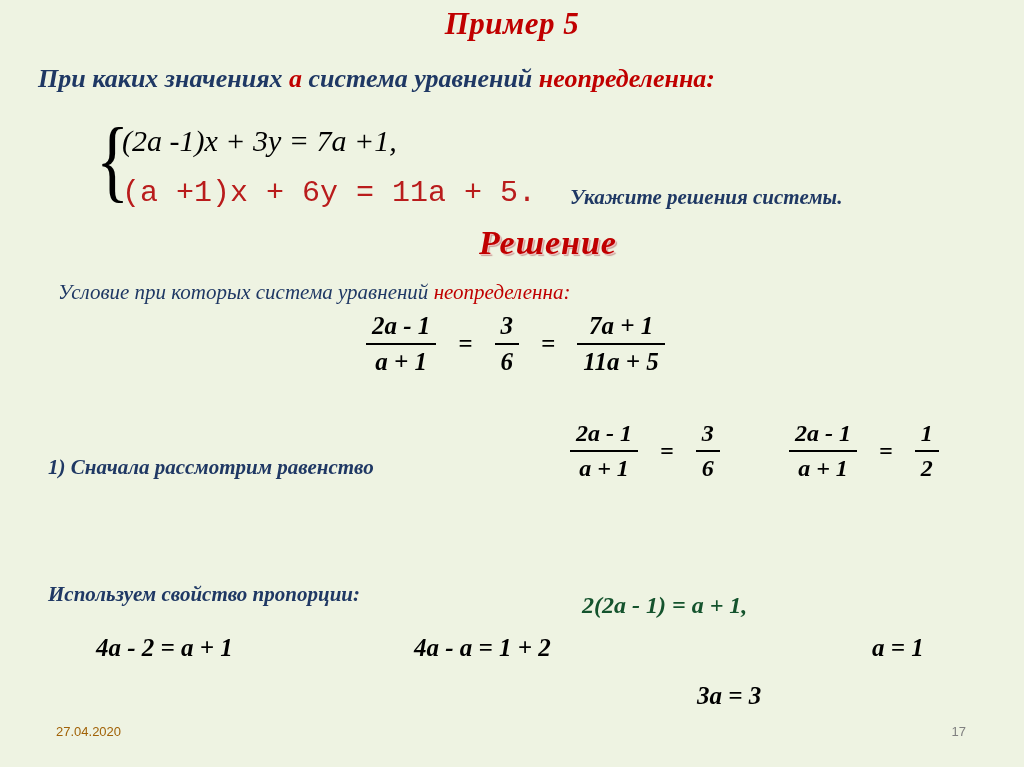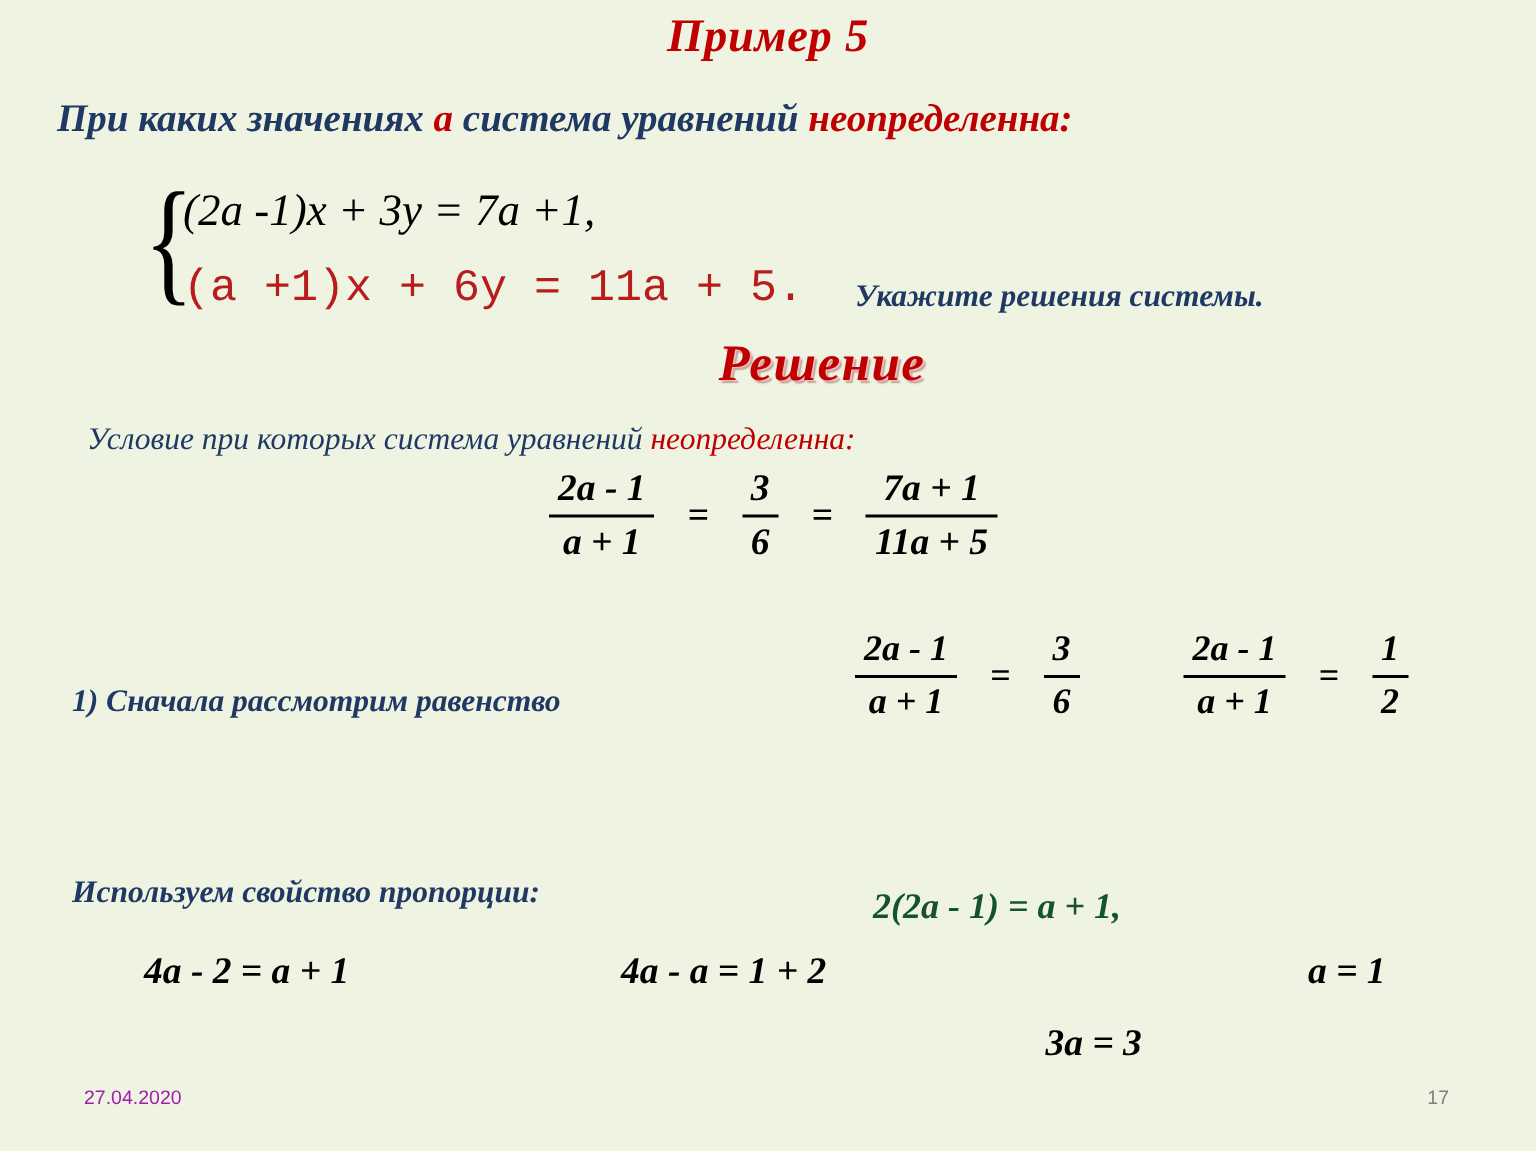--- a/index.html
+++ b/index.html
@@ -219,21 +219,21 @@
   .f2 { left: 414px; }
   .f3 { left: 697px; margin-top: 48px; }
   .f4 { left: 872px; }
 
   .footer-date {
     position: absolute;
     left: 56px;
     bottom: 28px;
     font-family: "Liberation Sans", sans-serif;
     font-size: 13px;
-    color: #a21caf;
+    color: #a16207;
   }
   .footer-page {
     position: absolute;
     right: 58px;
     bottom: 28px;
     font-family: "Liberation Sans", sans-serif;
     font-size: 13px;
     color: #808080;
   }
 </style>

